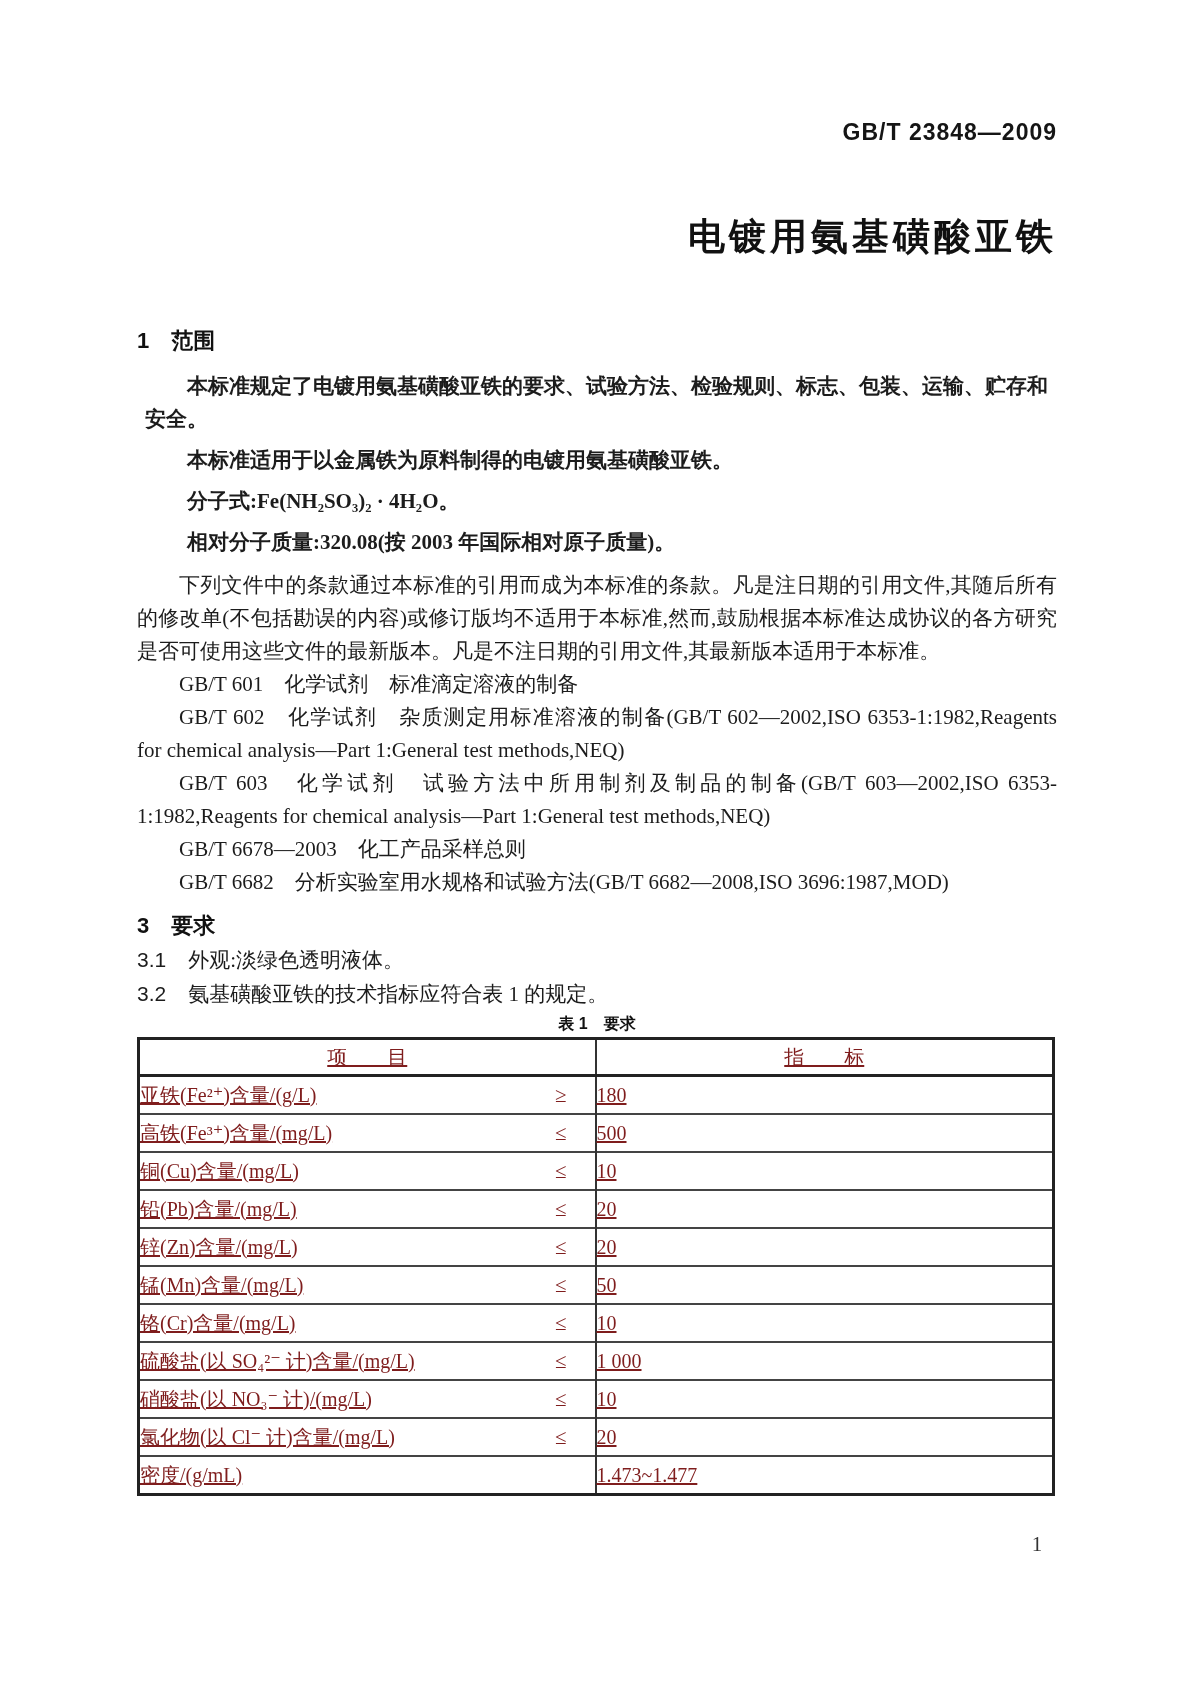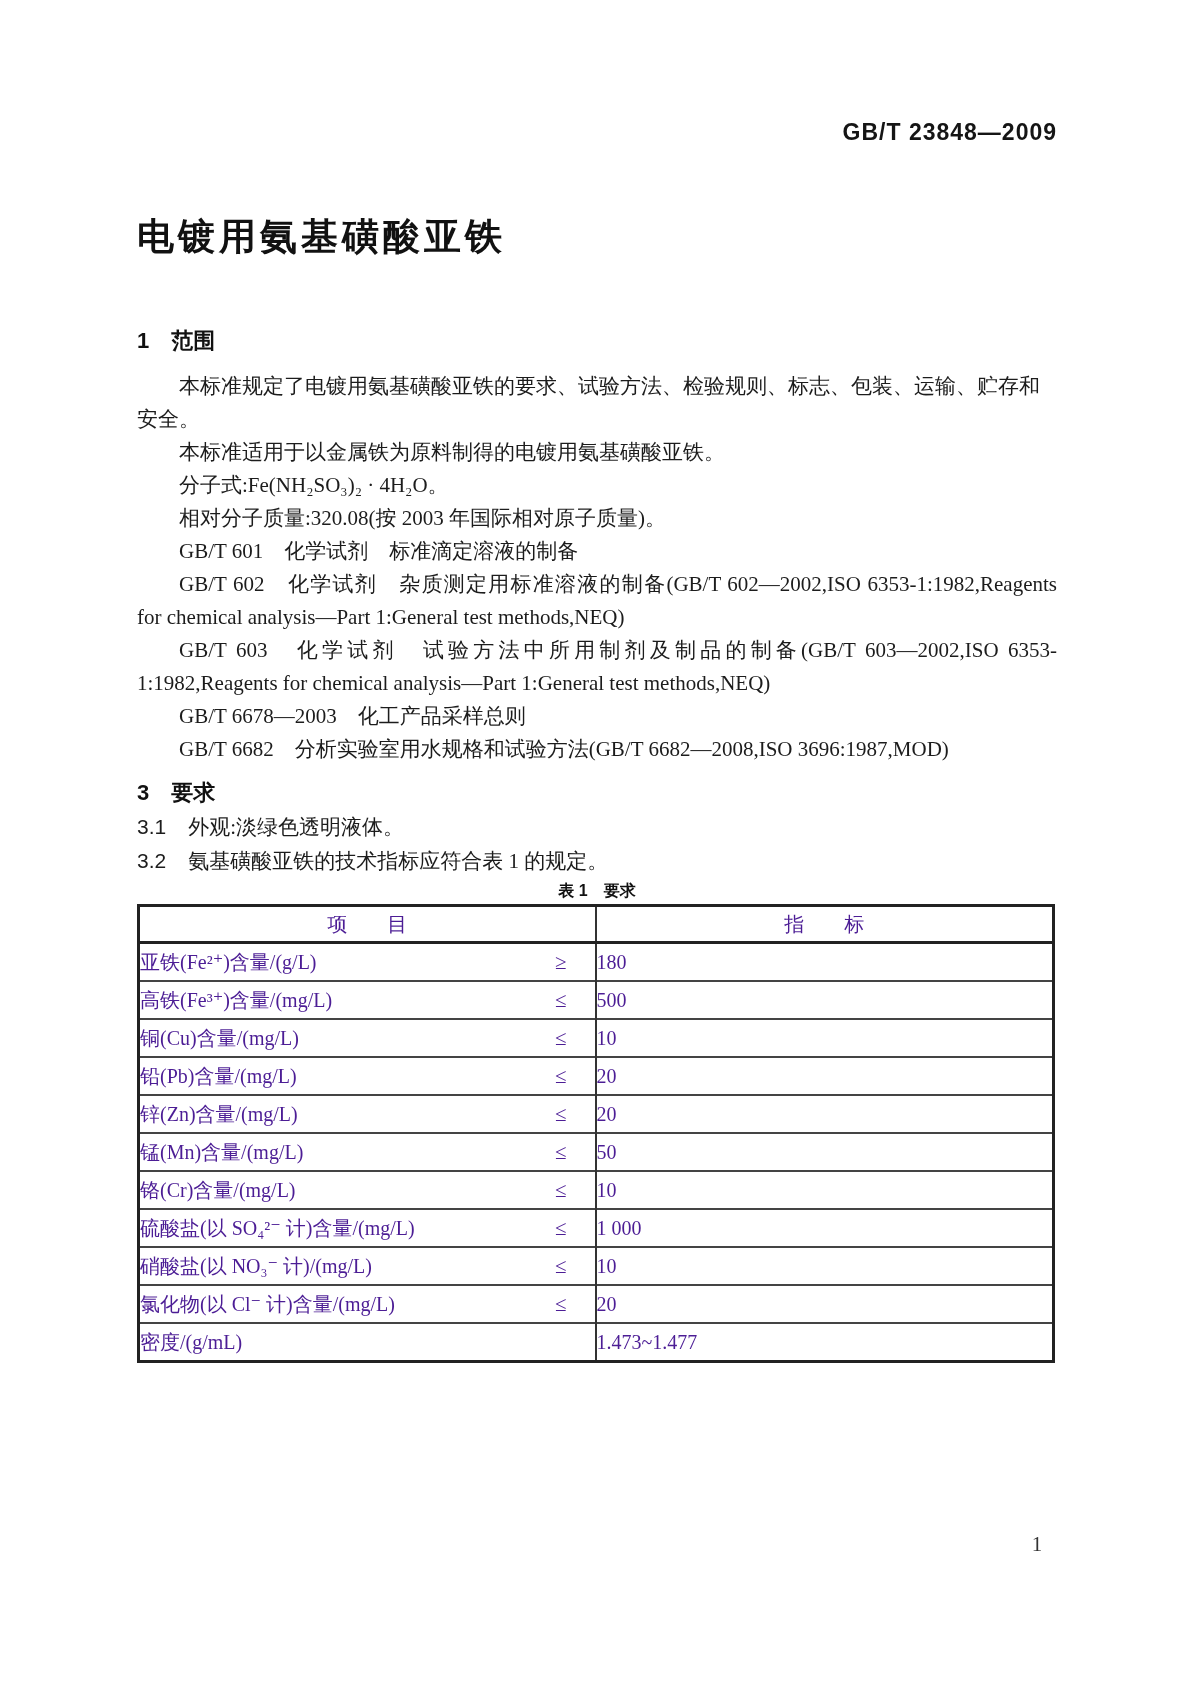--- a/index.html
+++ b/index.html
@@ -19,39 +19,39 @@
     margin-top:118px;
     text-align:right;
     font-family:"Liberation Sans","DejaVu Sans",sans-serif;
     font-weight:bold;
     font-size:23px;line-height:28px;
     letter-spacing:1px;
     color:#151515;
   }
   .doc-title{
     margin-top:68px;
-    text-align:left;
+    text-align:right;
     font-family:"Liberation Sans","DejaVu Sans",sans-serif;
     font-weight:bold;
     font-size:37px;line-height:46px;
     letter-spacing:4px;
     color:#111;
   }
   .sec-heading{
     font-family:"Liberation Sans","DejaVu Sans",sans-serif;
     font-weight:bold;
     font-size:22px;line-height:26px;
     color:#111;
   }
   .sec-heading .sec-num{display:inline-block;margin-right:22px;}
   #h1{margin-top:68px;}
   #h2{margin-top:35px;}
   #h3{margin-top:14px;}
   .scope{margin-top:16px;font-size:21px;line-height:33px;}
-  .scope p{margin:0;text-indent:2em;}
+  .scope p{margin:8px;text-indent:2em;font-weight:bold;}
   .intro{
     margin:10px 0 0 0;
     font-size:21px;line-height:33px;
     text-indent:2em;text-align:justify;
   }
   .refs{font-size:21px;line-height:33px;}
   .refs p{margin:0;text-indent:2em;text-align:justify;}
   .clauses{margin-top:4px;font-size:21px;line-height:33px;}
   .clause{margin:0;}
   .clause-num{
@@ -64,22 +64,23 @@
     font-family:"Liberation Sans","DejaVu Sans",sans-serif;
     font-weight:bold;
     font-size:16px;line-height:26px;
     color:#111;
   }
   table.req{
     width:918px;
     border-collapse:collapse;
     table-layout:fixed;
     font-size:20px;
-    color:#4c1d95;
+    color:#7f1d1d;
     border:3px solid #222;
+    text-decoration:underline;
   }
   table.req col.c1{width:457px;}
   table.req th{
     font-weight:normal;
     height:30px;
     padding:2px 0;
     border-bottom:3px solid #222;
     border-right:2px solid #333;
     text-align:center;
   }
@@ -126,20 +127,21 @@
     </div>
 
     <div class="scope">
       <p>本标准规定了电镀用氨基磺酸亚铁的要求、试验方法、检验规则、标志、包装、运输、贮存和安全。</p>
       <p>本标准适用于以金属铁为原料制得的电镀用氨基磺酸亚铁。</p>
       <p>分子式:Fe(NH₂SO₃)₂ · 4H₂O。</p>
       <p>相对分子质量:320.08(按 2003 年国际相对原子质量)。</p>
     </div>
 
 
+    <p class="intro">下列文件中的条款通过本标准的引用而成为本标准的条款。凡是注日期的引用文件,其随后所有的修改单(不包括勘误的内容)或修订版均不适用于本标准,然而,鼓励根据本标准达成协议的各方研究是否可使用这些文件的最新版本。凡是不注日期的引用文件,其最新版本适用于本标准。</p>
 
     <div class="refs">
       <p>GB/T 601　化学试剂　标准滴定溶液的制备</p>
       <p>GB/T 602　化学试剂　杂质测定用标准溶液的制备(GB/T 602—2002,ISO 6353-1:1982,Reagents for chemical analysis—Part 1:General test methods,NEQ)</p>
       <p>GB/T 603　化学试剂　试验方法中所用制剂及制品的制备(GB/T 603—2002,ISO 6353-1:1982,Reagents for chemical analysis—Part 1:General test methods,NEQ)</p>
       <p>GB/T 6678—2003　化工产品采样总则</p>
       <p>GB/T 6682　分析实验室用水规格和试验方法(GB/T 6682—2008,ISO 3696:1987,MOD)</p>
     </div>
 
     <div class="sec-heading" id="h3">

